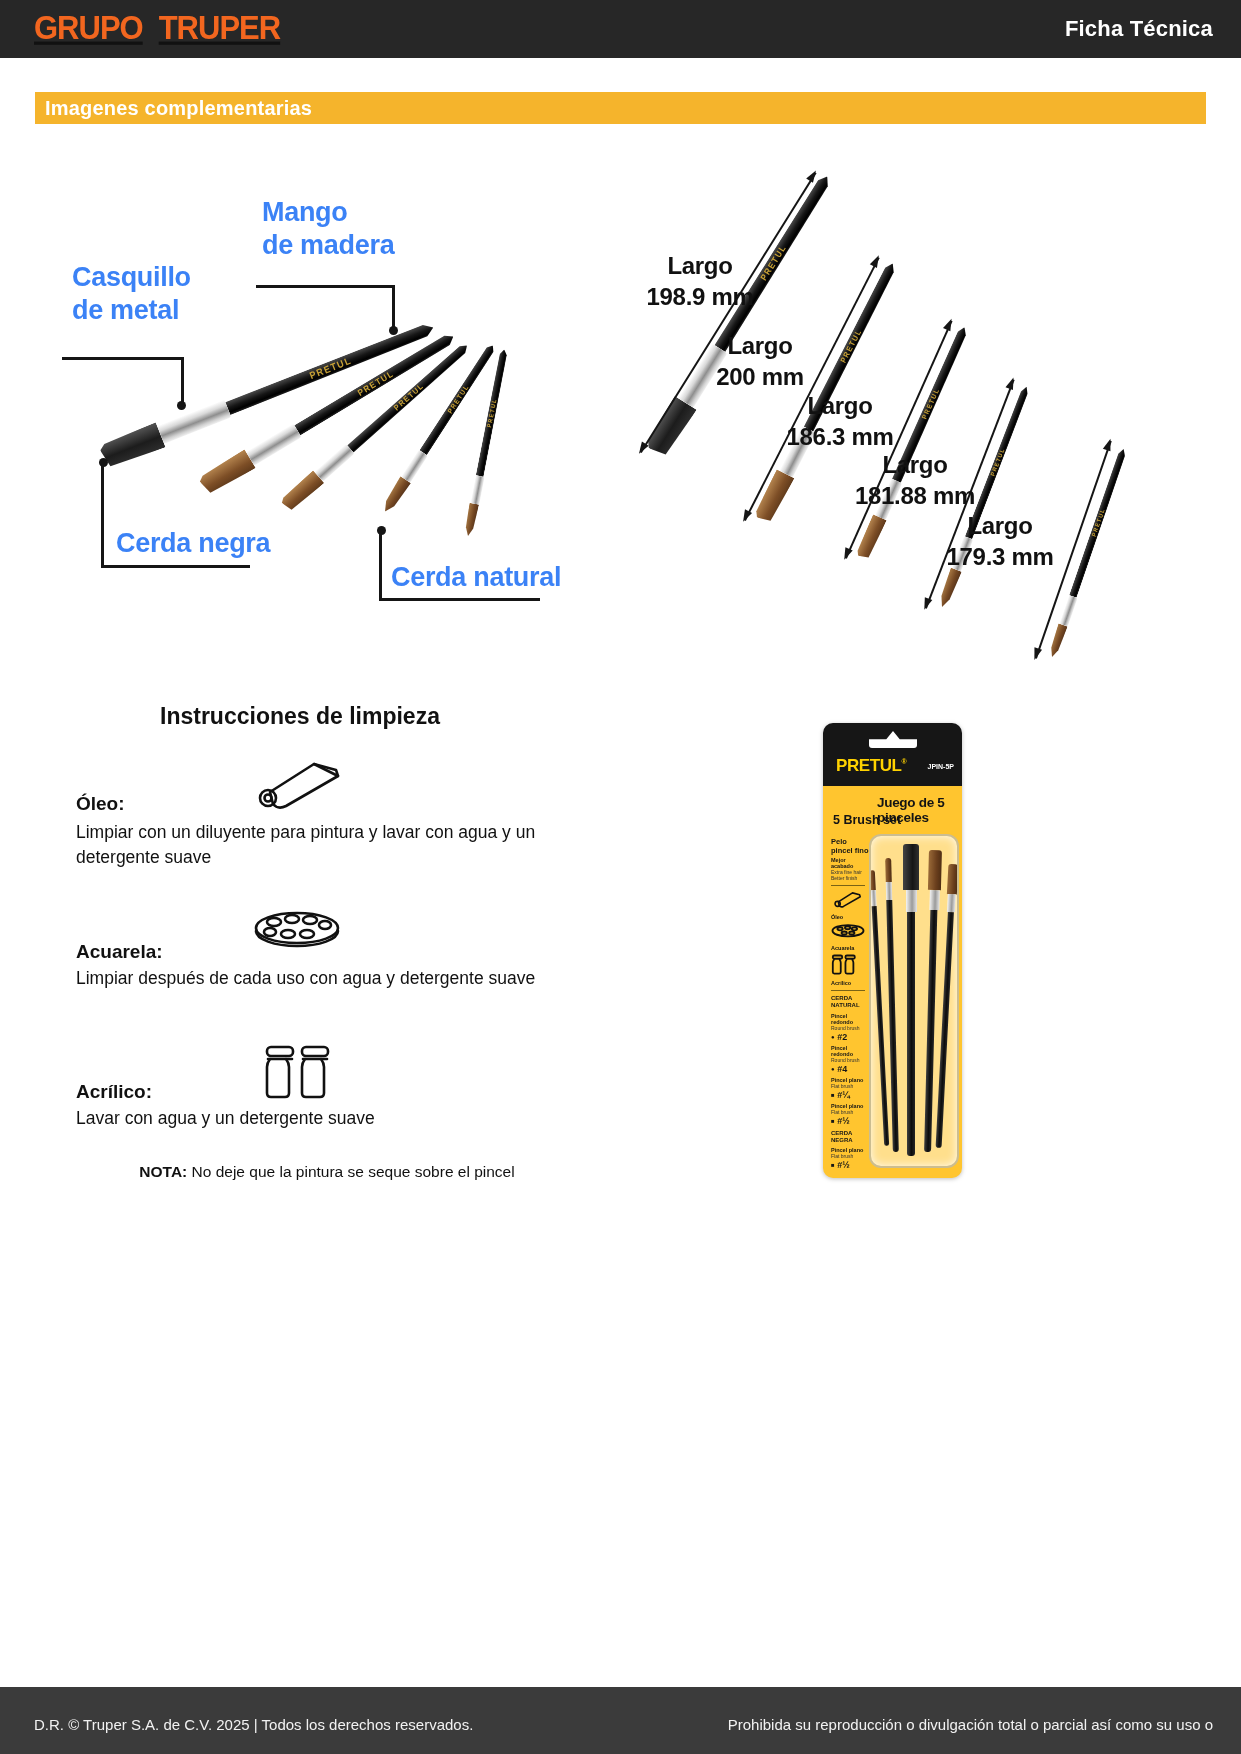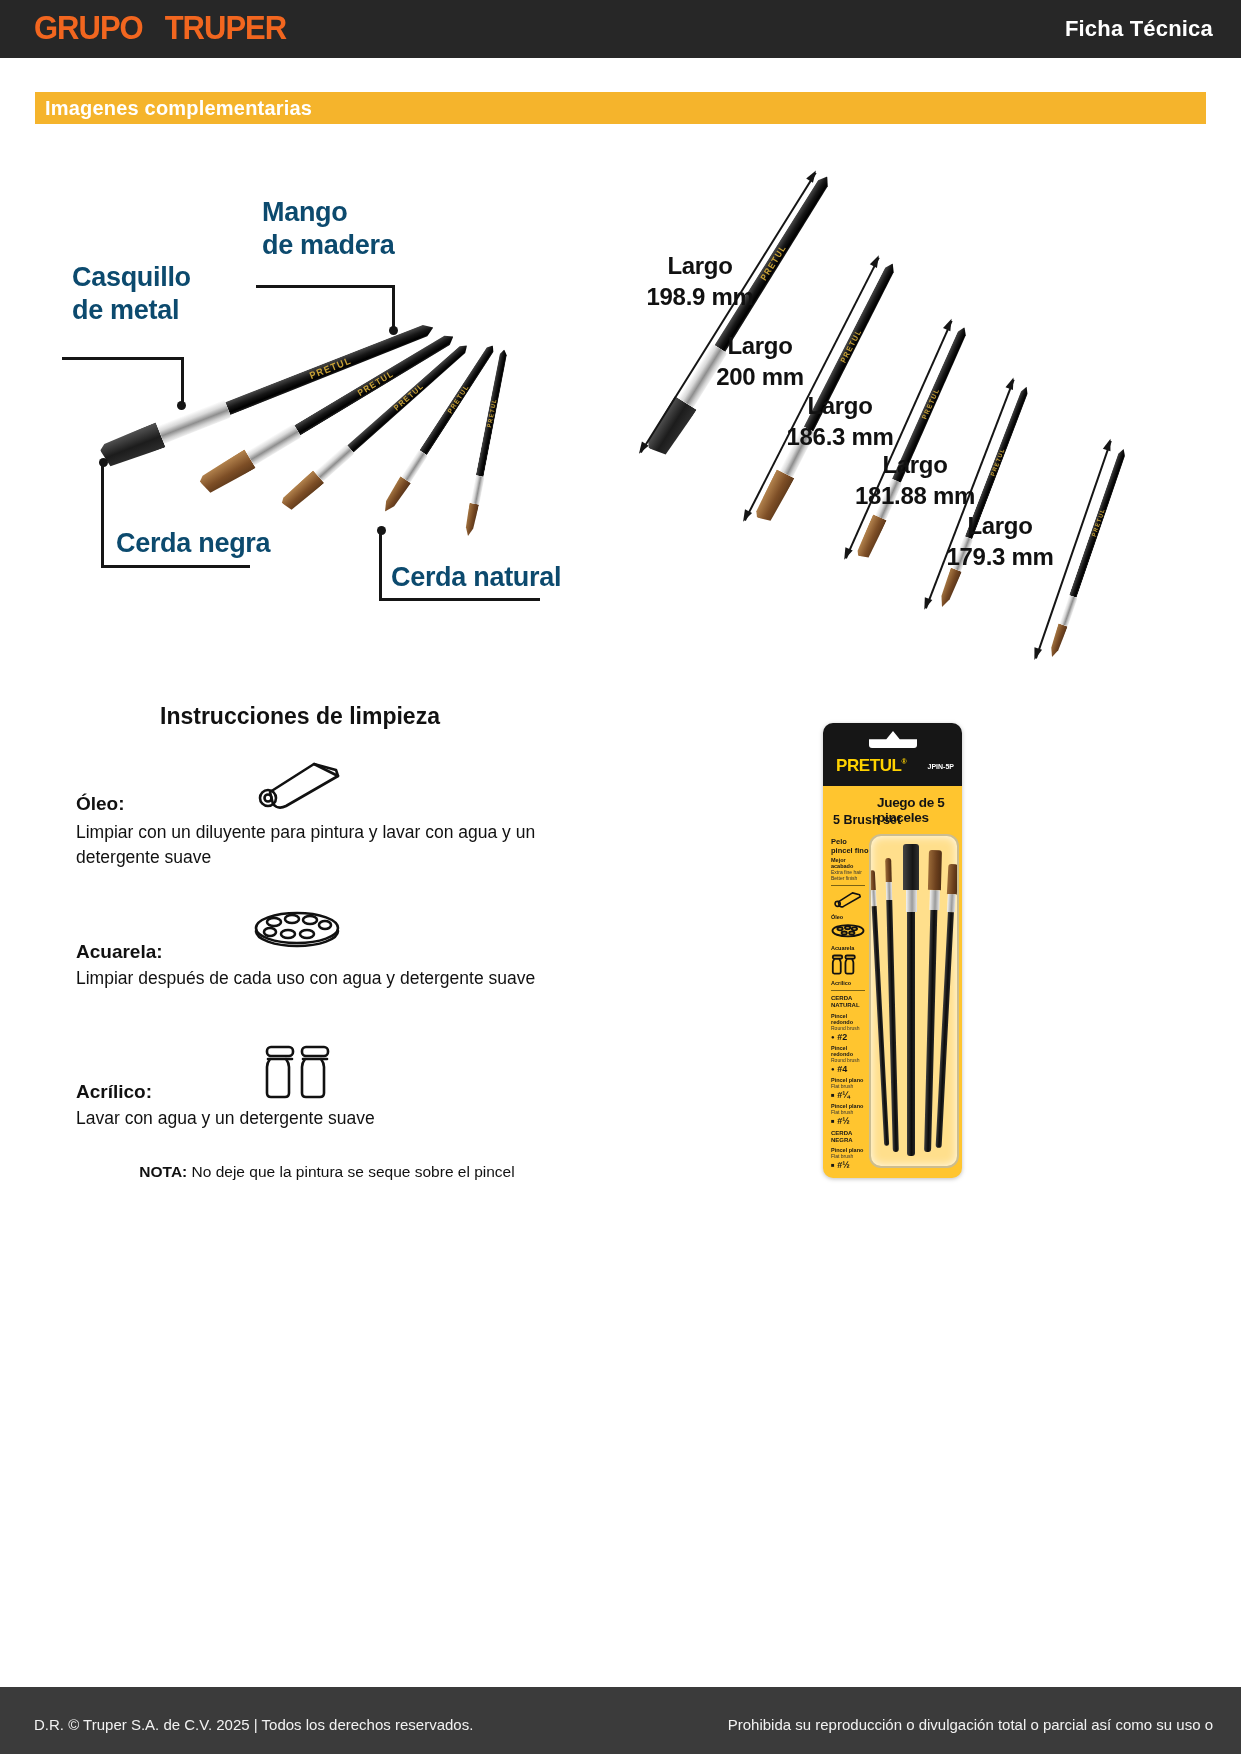--- a/index.html
+++ b/index.html
@@ -3,21 +3,21 @@
 <meta charset="utf-8">
 <style>
   html,body{margin:0;padding:0;background:#fff;}
   .page{position:relative;width:1241px;height:1754px;background:#fff;overflow:hidden;
         font-family:"Liberation Sans",sans-serif;color:#111;}
 
   
   .topbar{position:absolute;left:0;top:0;width:1241px;height:58px;background:#272727;
           display:flex;align-items:center;justify-content:space-between;box-sizing:border-box;
           padding:0 28px 0 34px;}
-  .logo{display:flex;gap:22px;align-items:flex-end;}
+  .logo{display:flex;gap:16px;align-items:flex-end;text-decoration:underline;}
   .logo span{color:#f2661f;font-weight:900;font-size:31px;letter-spacing:-1px;
              transform:scaleY(1.05);display:inline-block;}
   .doc-type{color:#fff;font-size:22px;font-weight:700;letter-spacing:.2px;}
 
   
   .banner{position:absolute;left:35px;top:92px;width:1171px;height:32px;background:#f5b42c;
           display:flex;align-items:center;box-sizing:border-box;padding-left:10px;}
   .banner span{color:#fff;font-weight:700;font-size:20px;letter-spacing:.2px;}
 
   
@@ -33,21 +33,21 @@
   .ferrule{flex:none;border-radius:2px;
       background:linear-gradient(180deg,#fff 0%,#d8d8d8 30%,#8e8e8e 58%,#cfcfcf 82%,#f0f0f0 100%);}
   .handle{flex:1;display:flex;align-items:center;justify-content:center;overflow:hidden;
       background:linear-gradient(180deg,#4a4a4a 0%,#161616 45%,#000 78%,#2a2a2a 100%);
       clip-path:polygon(0 0,96% 6%,100% 50%,96% 94%,0 100%);}
   .handle span{color:#c9a236;font-weight:700;letter-spacing:1.5px;transform:scaleX(.9);white-space:nowrap;}
 
   
   .callout{position:absolute;}
   .dot{position:absolute;width:9px;height:9px;border-radius:50%;background:#151515;}
-  .anat-label{position:absolute;font-weight:700;font-size:27px;line-height:1.22;color:#0c4a6e;
+  .anat-label{position:absolute;font-weight:700;font-size:27px;line-height:1.22;color:#3b82f6;
       letter-spacing:-.3px;}
 
   
   .dim{position:absolute;height:0;border-top:2.5px solid #151515;transform-origin:0 0;}
   .dim::before{content:"";position:absolute;left:-2px;top:-6px;width:0;height:0;
       border-right:12px solid #151515;border-top:4px solid transparent;border-bottom:4px solid transparent;}
   .dim::after{content:"";position:absolute;right:-2px;top:-6px;width:0;height:0;
       border-left:12px solid #151515;border-top:4px solid transparent;border-bottom:4px solid transparent;}
   .dim-label{position:absolute;width:170px;text-align:center;font-weight:700;font-size:24px;
       line-height:1.3;color:#111;letter-spacing:-.3px;}

